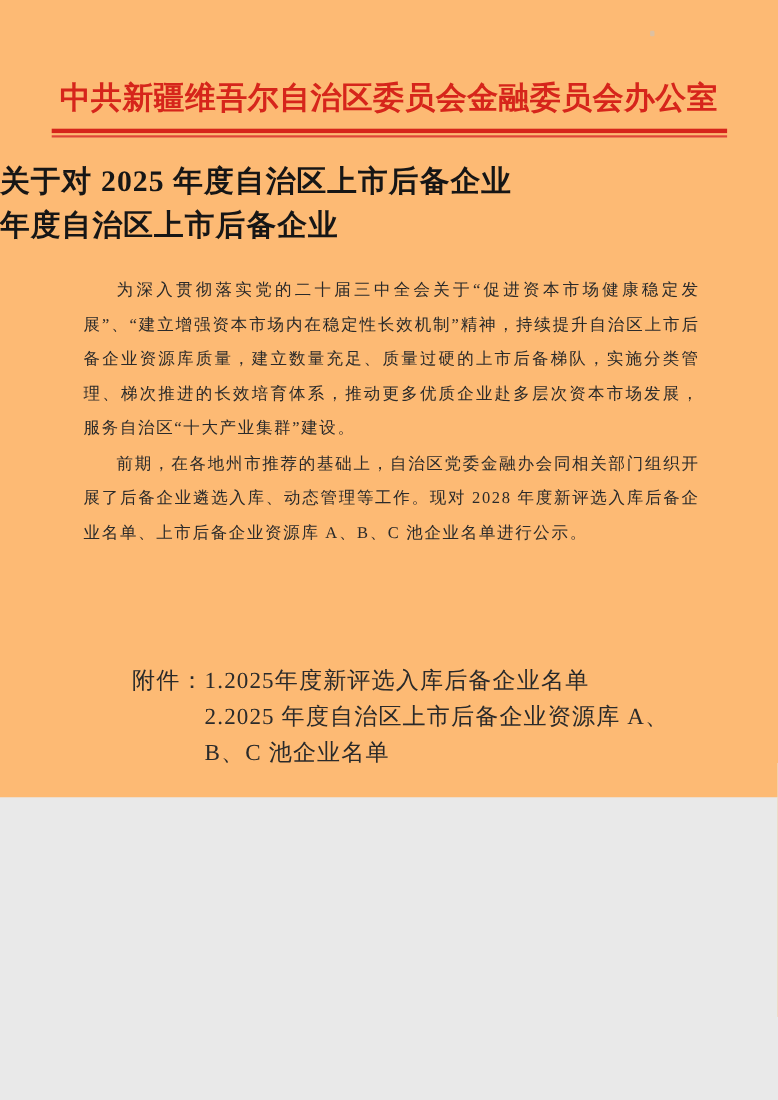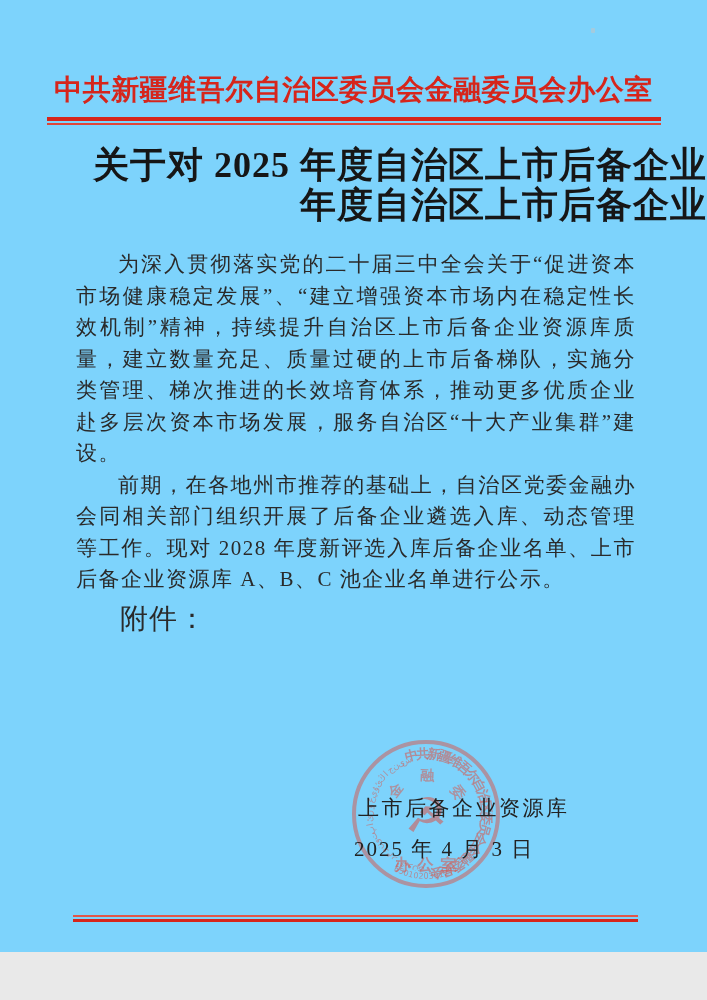--- a/index.html
+++ b/index.html
@@ -1,40 +1,40 @@
 <!DOCTYPE html>
 <html><head>
 <meta charset="utf-8">
 <style>
   html,body{margin:0;padding:0;background:#e9e9e9;}
   .page{
-    position:relative;width:707px;height:952px;margin:0 auto;background:#7dd3fc;
+    position:relative;width:707px;height:725px;margin:0 auto;background:#fdba74;
     font-family:"Liberation Serif","DejaVu Serif",serif;color:#1c1c1c;overflow:hidden;text-decoration:underline;
   }
   .scan-dot{position:absolute;left:591px;top:28px;width:4px;height:5px;background:#c4c4c4;opacity:.55;border-radius:1px;}
   .letterhead{
     position:absolute;top:72px;left:0;width:100%;text-align:center;
     font-size:28px;line-height:36px;font-weight:bold;color:#d6251b;letter-spacing:.5px;white-space:nowrap;
   }
   .rule-top{position:absolute;top:117px;left:47px;width:614px;}
   .rule-top .thick{height:4px;background:#d6251b;}
   .rule-top .gap{height:2px;}
   .rule-top .thin{height:2px;background:#de4538;}
   .doc-title{
-    position:absolute;top:145px;left:0;width:100%;text-align:right;
-    font-size:36px;line-height:40px;font-weight:bold;letter-spacing:1px;color:#161616;
+    position:absolute;top:145px;left:0;width:100%;text-align:left;
+    font-size:27px;line-height:40px;font-weight:bold;letter-spacing:1px;color:#161616;
   }
   .body-text{
     position:absolute;top:249px;left:76px;width:560px;
-    font-size:21px;line-height:31.5px;letter-spacing:1.5px;text-align:justify;color:#2a2a2a;
+    font-size:15px;line-height:31.5px;letter-spacing:1.5px;text-align:justify;color:#2a2a2a;
   }
   .body-text p{margin:0;text-indent:2em;}
   .attachment{
     position:absolute;top:602px;left:120px;width:510px;display:flex;
-    font-size:28px;line-height:33px;letter-spacing:1px;color:#2a2a2a;
+    font-size:21px;line-height:33px;letter-spacing:1px;color:#2a2a2a;
   }
   .att-label{white-space:nowrap;flex:0 0 auto;}
   .att-items{flex:0 0 auto;width:452px;}
   .att-item{margin:0;}
   .seal{position:absolute;left:348px;top:736px;width:156px;height:156px;z-index:1;filter:blur(0.5px);}
   .sig-name{position:absolute;left:358px;top:794px;font-size:21px;letter-spacing:2.5px;color:#222;z-index:2;white-space:nowrap;}
   .sig-date{position:absolute;left:354px;top:835px;font-size:21px;letter-spacing:2px;color:#222;z-index:2;white-space:nowrap;}
   .rule-bottom{position:absolute;top:915px;left:73px;width:565px;}
   .rule-bottom .thin{height:2px;background:#e0564a;}
   .rule-bottom .gap{height:2px;}
@@ -60,20 +60,24 @@
     <div>年度自治区上市后备企业</div>
   </div>
 
   <div class="body-text">
     <p>为深入贯彻落实党的二十届三中全会关于“促进资本市场健康稳定发展”、“建立增强资本市场内在稳定性长效机制”精神，持续提升自治区上市后备企业资源库质量，建立数量充足、质量过硬的上市后备梯队，实施分类管理、梯次推进的长效培育体系，推动更多优质企业赴多层次资本市场发展，服务自治区“十大产业集群”建设。</p>
     <p>前期，在各地州市推荐的基础上，自治区党委金融办会同相关部门组织开展了后备企业遴选入库、动态管理等工作。现对 2028 年度新评选入库后备企业名单、上市后备企业资源库 A、B、C 池企业名单进行公示。</p>
   </div>
 
   <div class="attachment">
     <div class="att-label">附件：</div>
+    <div class="att-items">
+      <p class="att-item">1.2025年度新评选入库后备企业名单</p>
+      <p class="att-item">2.2025 年度自治区上市后备企业资源库 A、B、C 池企业名单</p>
+    </div>
   </div>
 
   <svg class="seal" id="seal-svg" viewBox="0 0 156 156">
       <circle cx="78" cy="78" r="72" fill="none" stroke="#da5347" stroke-width="4" opacity="0.5"></circle>
       <text x="78" y="22" text-anchor="middle" font-size="13" font-weight="bold" fill="#da5347" opacity="0.55" font-family="&quot;Liberation Serif&quot;,&quot;DejaVu Serif&quot;,serif" transform="rotate(-14 78 78)">中</text>
       <text x="78" y="22" text-anchor="middle" font-size="13" font-weight="bold" fill="#da5347" opacity="0.55" font-family="&quot;Liberation Serif&quot;,&quot;DejaVu Serif&quot;,serif" transform="rotate(-3.1764705882352935 78 78)">共</text>
       <text x="78" y="22" text-anchor="middle" font-size="13" font-weight="bold" fill="#da5347" opacity="0.55" font-family="&quot;Liberation Serif&quot;,&quot;DejaVu Serif&quot;,serif" transform="rotate(7.647058823529413 78 78)">新</text>
       <text x="78" y="22" text-anchor="middle" font-size="13" font-weight="bold" fill="#da5347" opacity="0.55" font-family="&quot;Liberation Serif&quot;,&quot;DejaVu Serif&quot;,serif" transform="rotate(18.470588235294116 78 78)">疆</text>
       <text x="78" y="22" text-anchor="middle" font-size="13" font-weight="bold" fill="#da5347" opacity="0.55" font-family="&quot;Liberation Serif&quot;,&quot;DejaVu Serif&quot;,serif" transform="rotate(29.294117647058826 78 78)">维</text>
       <text x="78" y="22" text-anchor="middle" font-size="13" font-weight="bold" fill="#da5347" opacity="0.55" font-family="&quot;Liberation Serif&quot;,&quot;DejaVu Serif&quot;,serif" transform="rotate(40.11764705882353 78 78)">吾</text>

